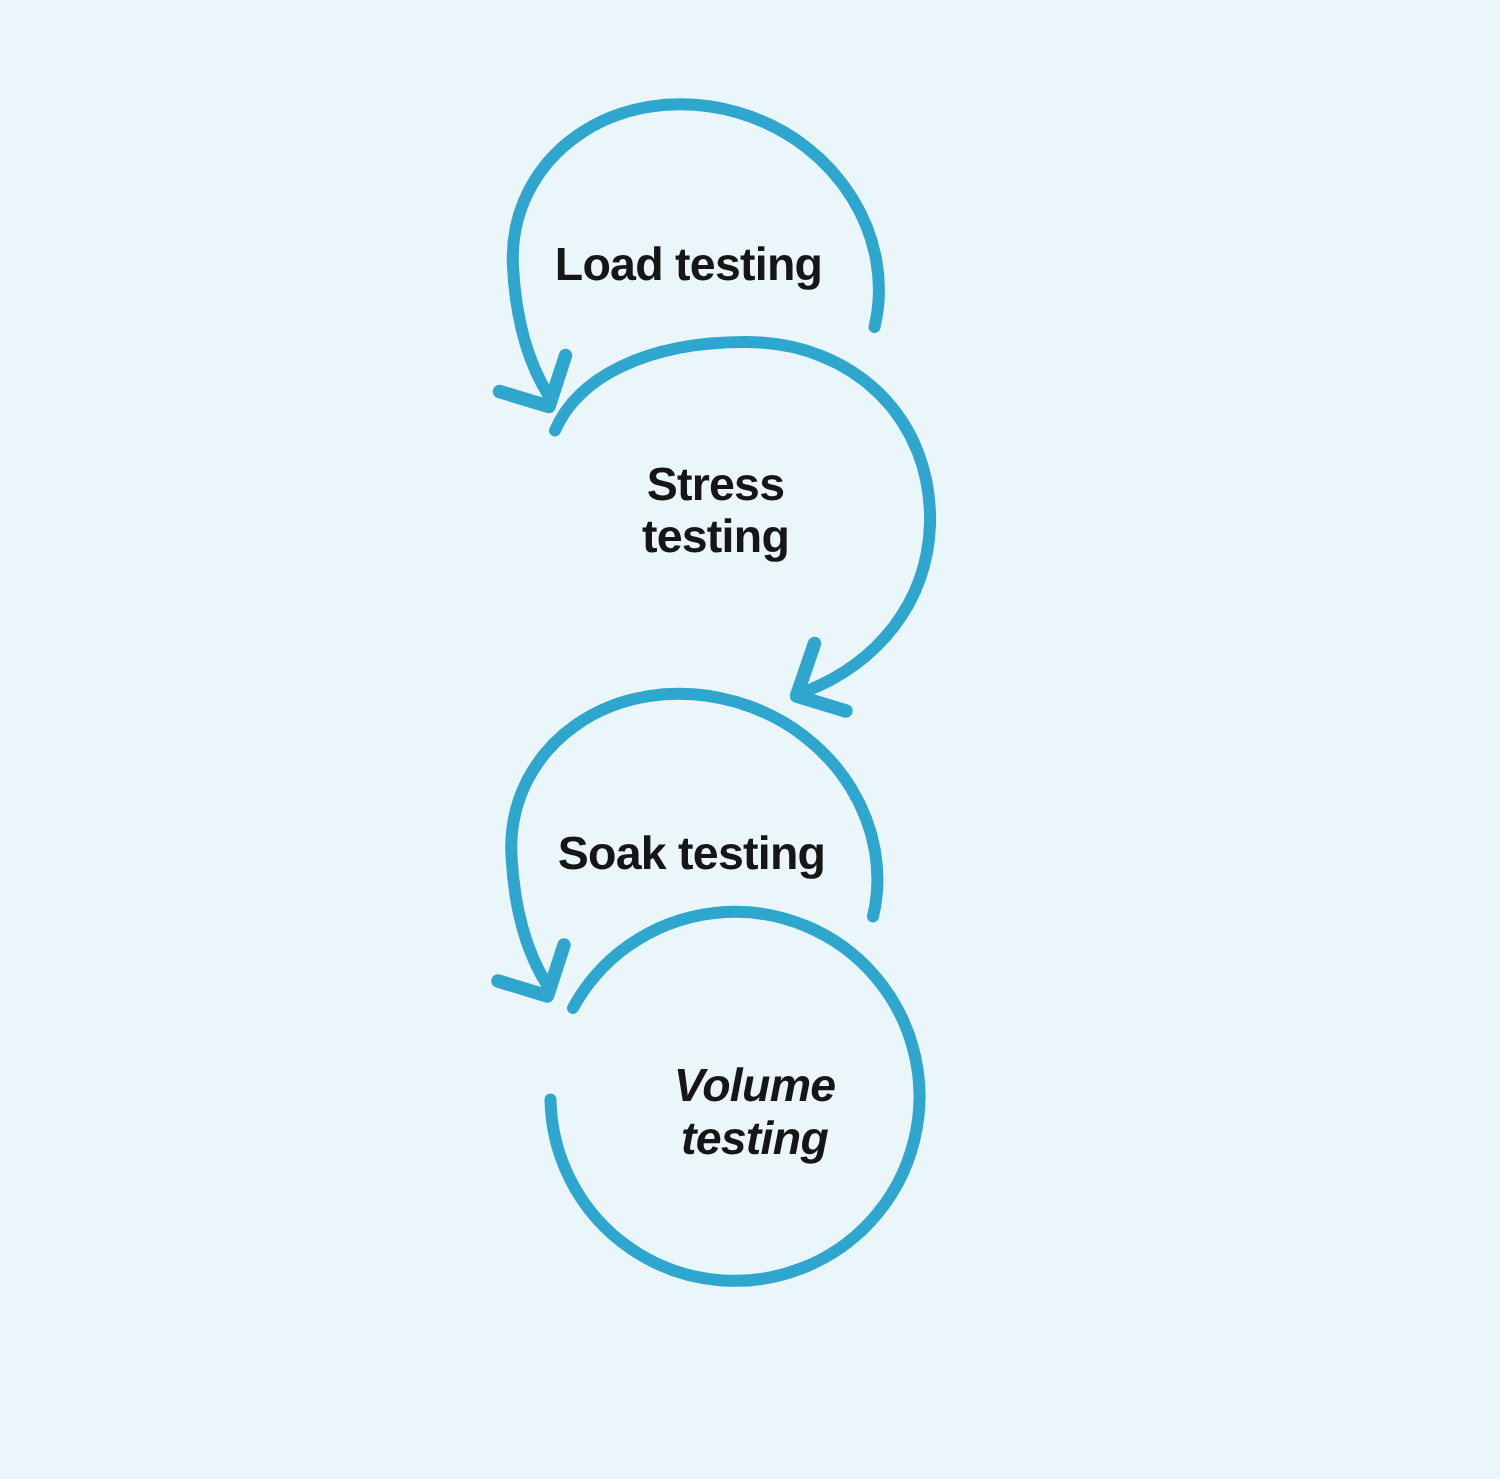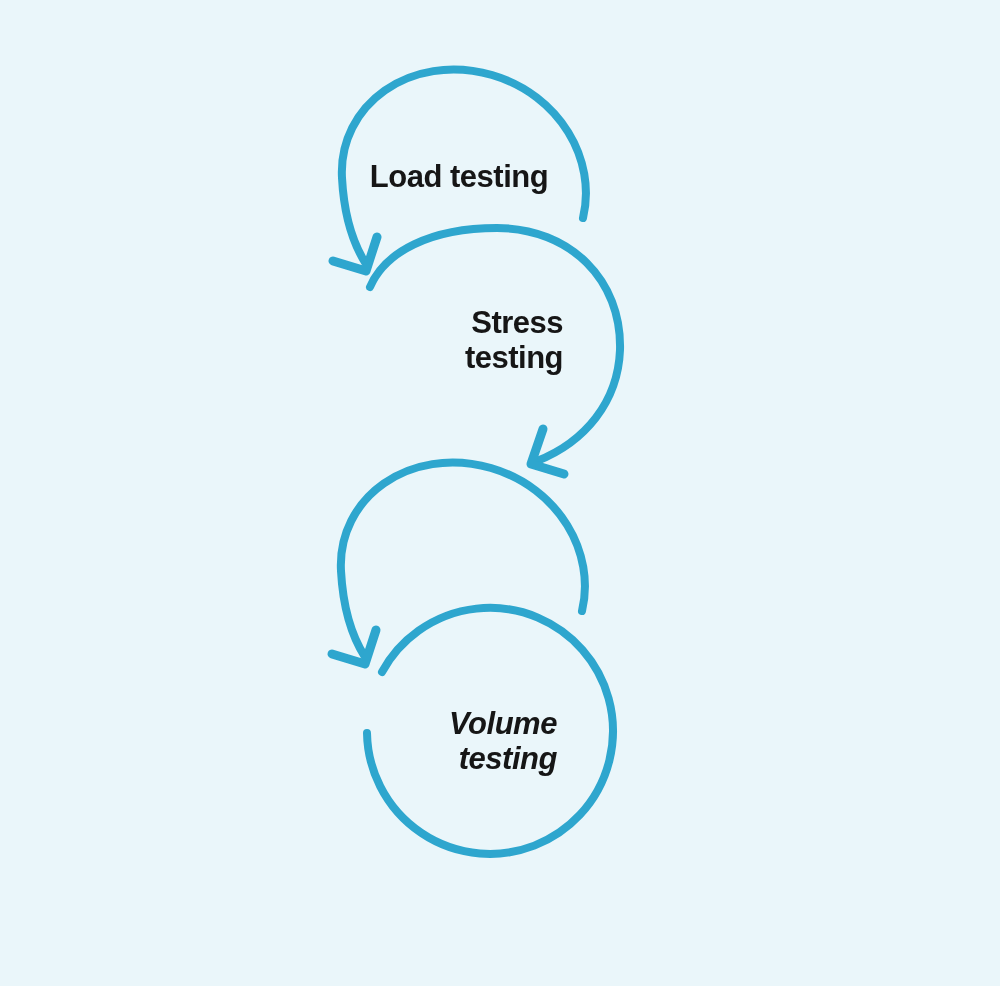--- a/index.html
+++ b/index.html
@@ -16,25 +16,25 @@
   }
   svg.flow { position: absolute; left: 0; top: 0; }
   .step-label {
     position: absolute;
     transform: translate(-50%, -50%);
     font-weight: 700;
     font-size: 31px;
     letter-spacing: -0.5px;
     line-height: 35px;
     color: #161616;
-    text-align: right;
+    text-align: center;
     white-space: nowrap;
   }
   .lbl-load   { left: 459px; top: 176px; }
-  .lbl-stress { left: 477px; top: 340px; margin-left: 37px; }
+  .lbl-stress { left: 477px; top: 340px; }
   .lbl-soak   { left: 461px; top: 569px; }
   .lbl-volume { left: 503px; top: 741px; font-style: italic; }
 </style>
 </head>
 <body>
 
 <div class="canvas">
 
   <svg class="flow" width="1000" height="986" viewBox="0 0 1000 986">
     <defs>
@@ -63,19 +63,22 @@
 
   <div class="step-label lbl-load">
     <div>Load testing</div>
   </div>
 
   <div class="step-label lbl-stress">
     <div>Stress</div>
     <div>testing</div>
   </div>
 
+  <div class="step-label lbl-soak">
+    <div>Soak testing</div>
+  </div>
 
   <div class="step-label lbl-volume">
     <div>Volume</div>
     <div>testing</div>
   </div>
 
 </div>
 
 </body></html>

